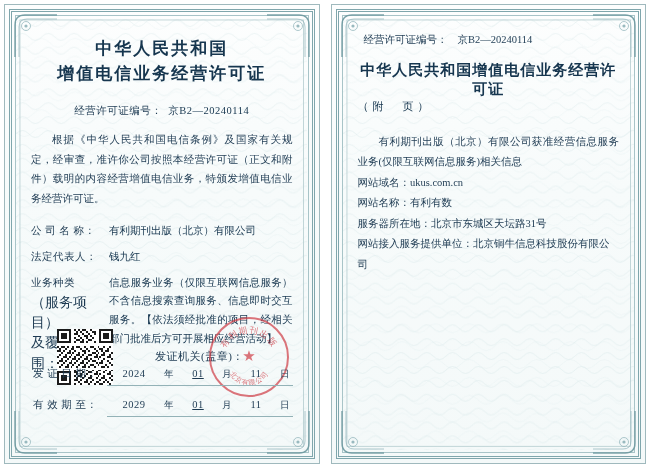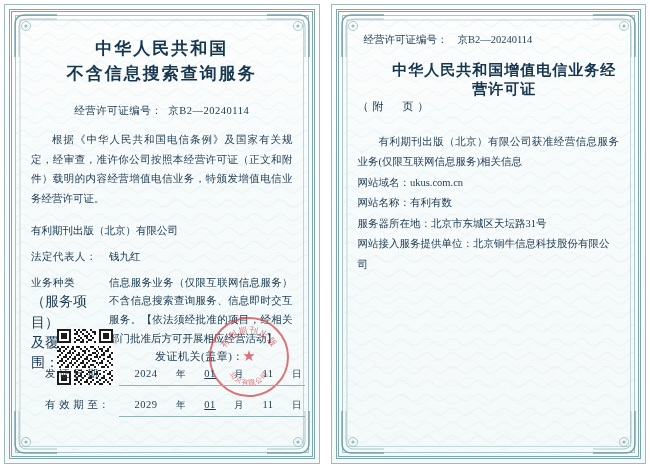--- a/index.html
+++ b/index.html
@@ -157,21 +157,21 @@
   .issuer{
     position:absolute;
     left:122px;top:28px;
     font-size:11px;
     letter-spacing:.5px;
     color:#1d3a52;
   }
 
   .dates{
     position:absolute;
-    left:24px;right:16px;
+    left:12px;right:16px;
     bottom:18px;
     font-size:10.5px;
   }
   .drow{
     display:flex;
     align-items:baseline;
     margin-bottom:12px;
     letter-spacing:.5px;
   }
   .drow .dl{width:74px;flex:0 0 74px;}
@@ -196,21 +196,20 @@
     padding-left:6px;
   }
   .r-top .val{margin-left:10px;}
   .r-title{
     text-align:center;
     font-size:15px;
     font-weight:bold;
     letter-spacing:1px;
     margin-top:14px;
     color:#16364f;
-    margin-left:32px;
   }
   .r-sub{
     font-size:11px;
     letter-spacing:4px;
     color:#16364f;
   }
   .r-body{
     margin-top:18px;
     font-size:10.5px;
     line-height:1.95;
@@ -269,33 +268,34 @@
       <path d="M2 44 L2 12 Q2 2 12 2 L44 2" fill="none" stroke="#6f9aa1" stroke-width="1.4"></path>
       <path d="M6 44 L6 14 Q6 6 14 6 L44 6" fill="none" stroke="#8fb3b9" stroke-width="0.8"></path>
       <circle cx="13" cy="13" r="4.5" fill="none" stroke="#8fb3b9" stroke-width="0.8"></circle>
       <circle cx="13" cy="13" r="1.6" fill="#8fb3b9"></circle>
     </svg>
 
     <div class="content">
 
       <div class="title-main">
         <div>中华人民共和国</div>
-        <div>不含信息搜索查询服务</div>
+        <div>增值电信业务经营许可证</div>
       </div>
 
       <div class="cert-no-row">
         <span class="lbl">经营许可证编号：</span>
         <span class="val">京B2—20240114</span>
       </div>
 
       <div class="para">根据《中华人民共和国电信条例》及国家有关规定，经审查，准许你公司按照本经营许可证（正文和附件）载明的内容经营增值电信业务，特颁发增值电信业务经营许可证。</div>
 
       <div class="fields">
 
         <div class="frow">
+          <div class="fl">公 司 名 称：</div>
           <div class="fv">有利期刊出版（北京）有限公司</div>
         </div>
 
         <div class="frow">
           <div class="fl">法定代表人：</div>
           <div class="fv">钱九红</div>
         </div>
 
         <div class="frow">
           <div class="fl">

